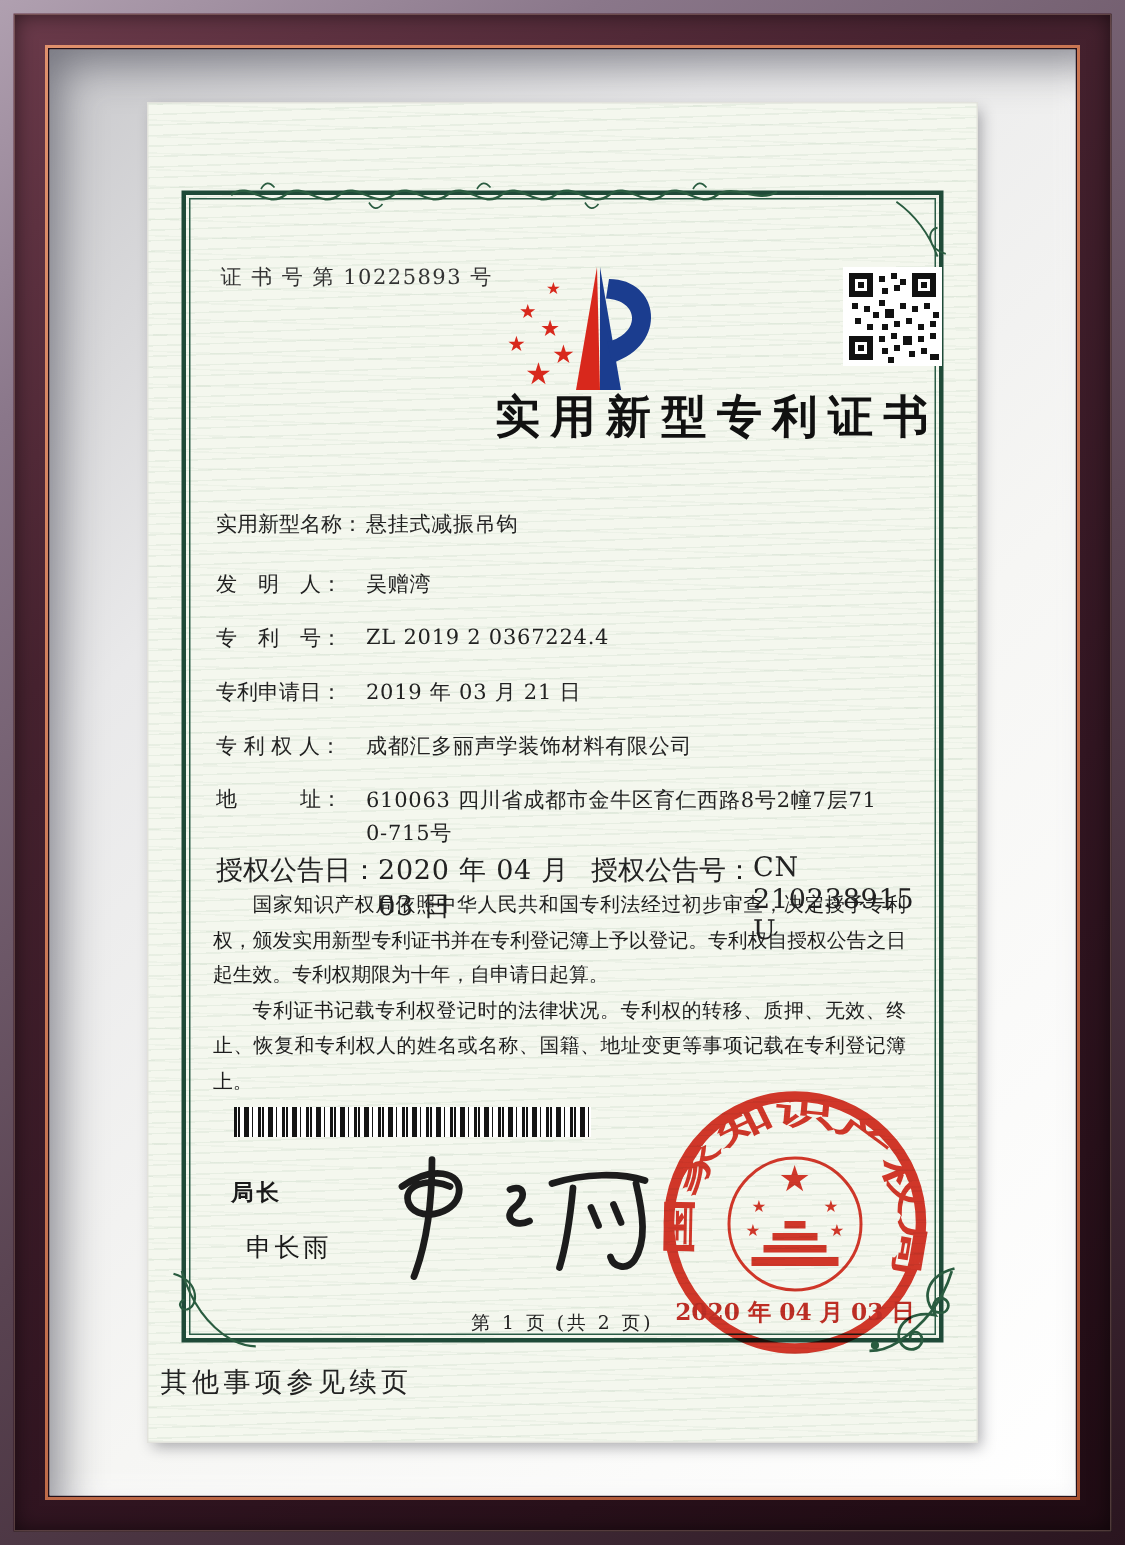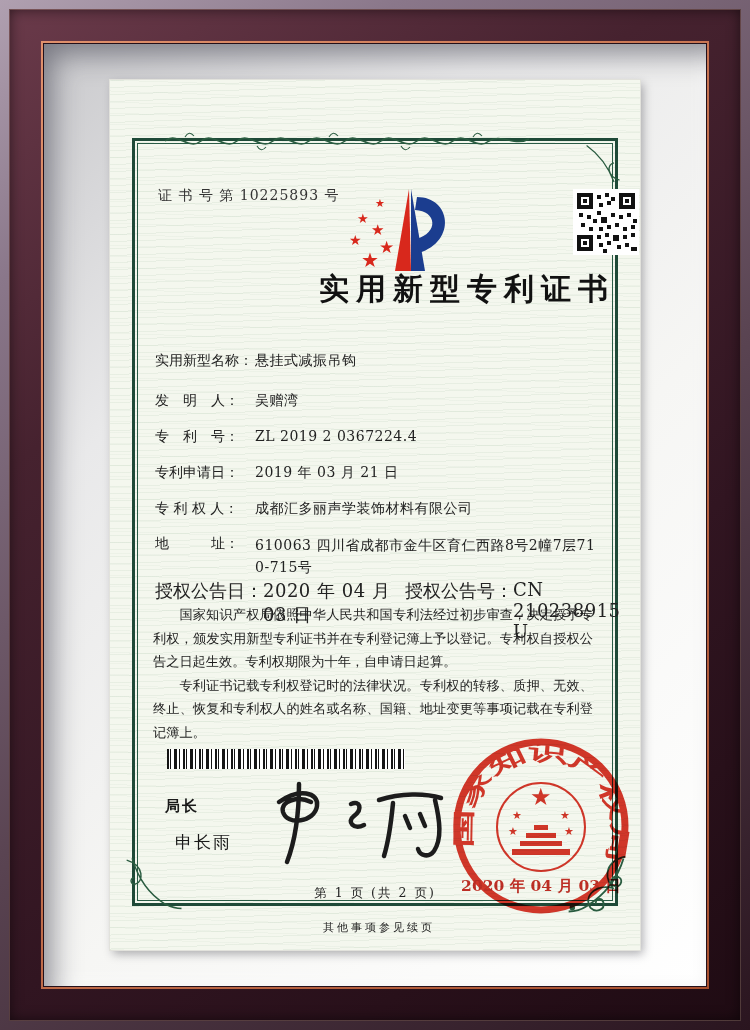--- a/index.html
+++ b/index.html
@@ -6,21 +6,21 @@
   html,body { width:750px; height:1030px; }
   body { font-family:"DejaVu Serif","Liberation Serif",serif; overflow:hidden; }
 
   
   .frame-outer{ width:750px; height:1030px;
     background:linear-gradient(145deg,#b0a0b0 0%,#8a778a 18%,#5a4452 55%,#2a151f 100%);
     padding:9px; }
   .frame-wood{ width:100%; height:100%;
     background:linear-gradient(145deg,#6a3a4a 0%,#46222f 30%,#311521 65%,#1f0b13 100%);
     box-shadow:inset 0 0 0 1px rgba(255,210,190,0.25), inset 0 0 14px rgba(0,0,0,0.6);
-    padding:32px; }
+    padding:21px; }
   .frame-copper{ width:100%; height:100%; background:linear-gradient(135deg,#e0906c,#a8502f); padding:2px; }
   .frame-gap{ width:100%; height:100%; background:#23101a; padding:1px; }
   .mat{ width:100%; height:100%; background:linear-gradient(135deg,#c9c9cc 0%,#e9e9ea 28%,#f6f6f4 60%,#ffffff 100%);
     box-shadow:inset 14px 16px 28px -6px rgba(40,40,55,0.50), inset -8px -10px 20px -8px rgba(255,255,255,0.95);
     padding:36px 66px; }
 
   
   .paper{ position:relative; width:100%; height:100%;
     background:
       repeating-linear-gradient(178deg, rgba(120,160,125,0.10) 0 1px, transparent 1px 7px),
@@ -61,21 +61,21 @@
   .barcode{ position:absolute; left:32px; top:608px; width:238px; height:20px;
     background:repeating-linear-gradient(90deg,#141414 0 2px,#fff 2px 3px,#141414 3px 4px,#fff 4px 7px,#141414 7px 10px,#fff 10px 12px,#141414 12px 13px,#fff 13px 16px); }
 
   .signer-title{ position:absolute; left:30px; top:656px; font-size:15px; font-weight:bold; color:#1a1a1a; letter-spacing:2px;text-align:right; }
   .signer-name{ position:absolute; left:40px; top:690px; font-size:17px; font-weight:normal; color:#1a1a1a; letter-spacing:2px; }
   .signature{ position:absolute; left:118px; top:636px; width:200px; height:92px; }
 
   .seal{ position:absolute; left:315px; top:594px; width:182px; height:182px; opacity:0.93; mix-blend-mode:multiply; }
 
   .page-info{ position:absolute; left:0; right:0; top:744px; text-align:center; font-size:12.5px; color:#222; letter-spacing:2px; }
-  .footer-note{ position:absolute; left:8px; right:0; top:840px; text-align:center; font-size:11px; color:#222; letter-spacing:3px; }
+  .footer-note{ position:absolute; left:8px; right:0; top:840px; text-align:left; font-size:18px; color:#222; letter-spacing:3px; }
 </style>
 </head>
 <body>
 
 <div class="frame-outer">
  <div class="frame-wood">
   <div class="frame-copper">
    <div class="frame-gap">
     <div class="mat">
      <div class="paper">

